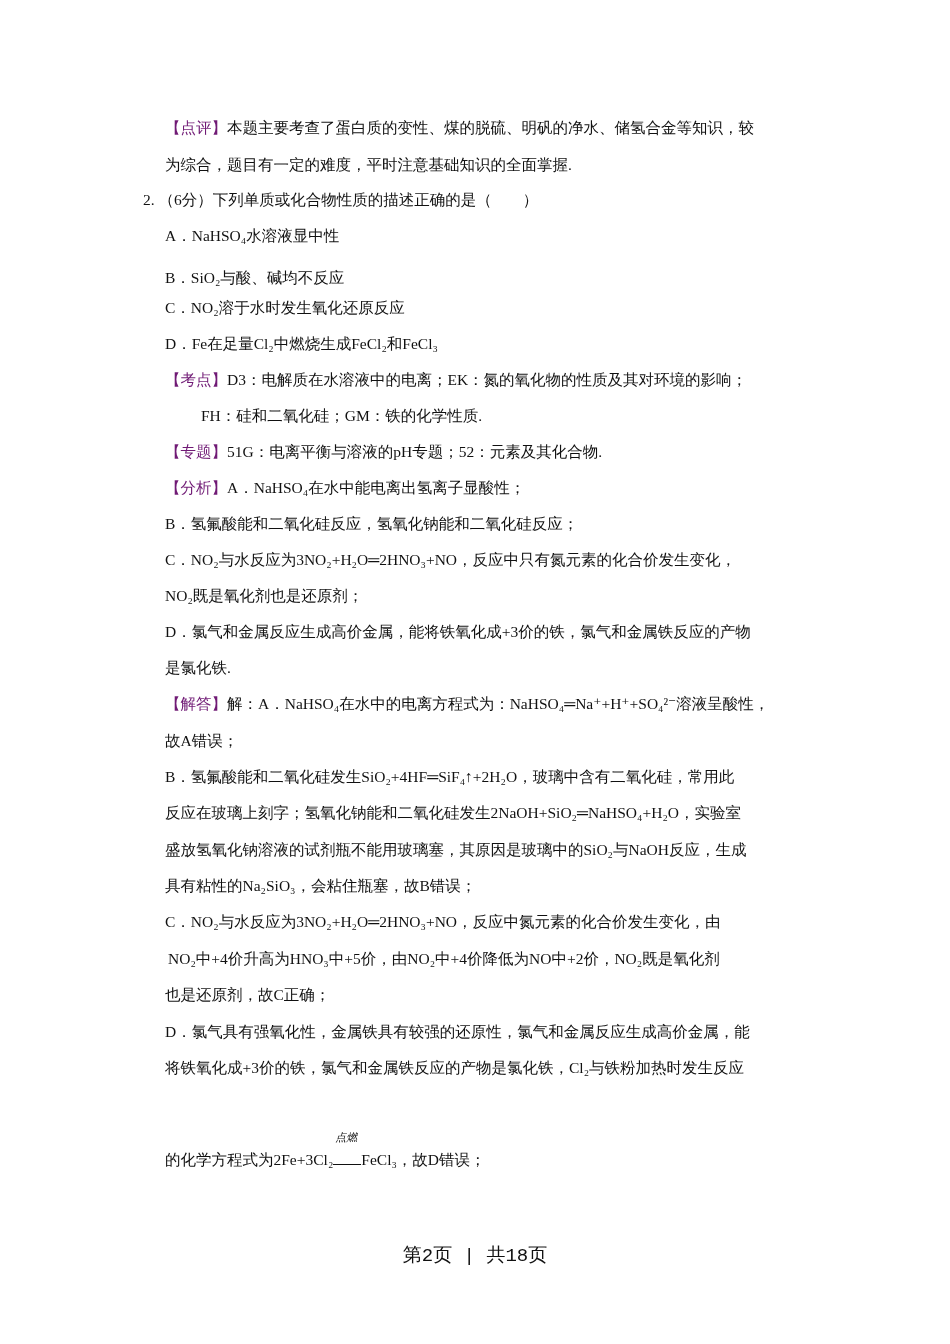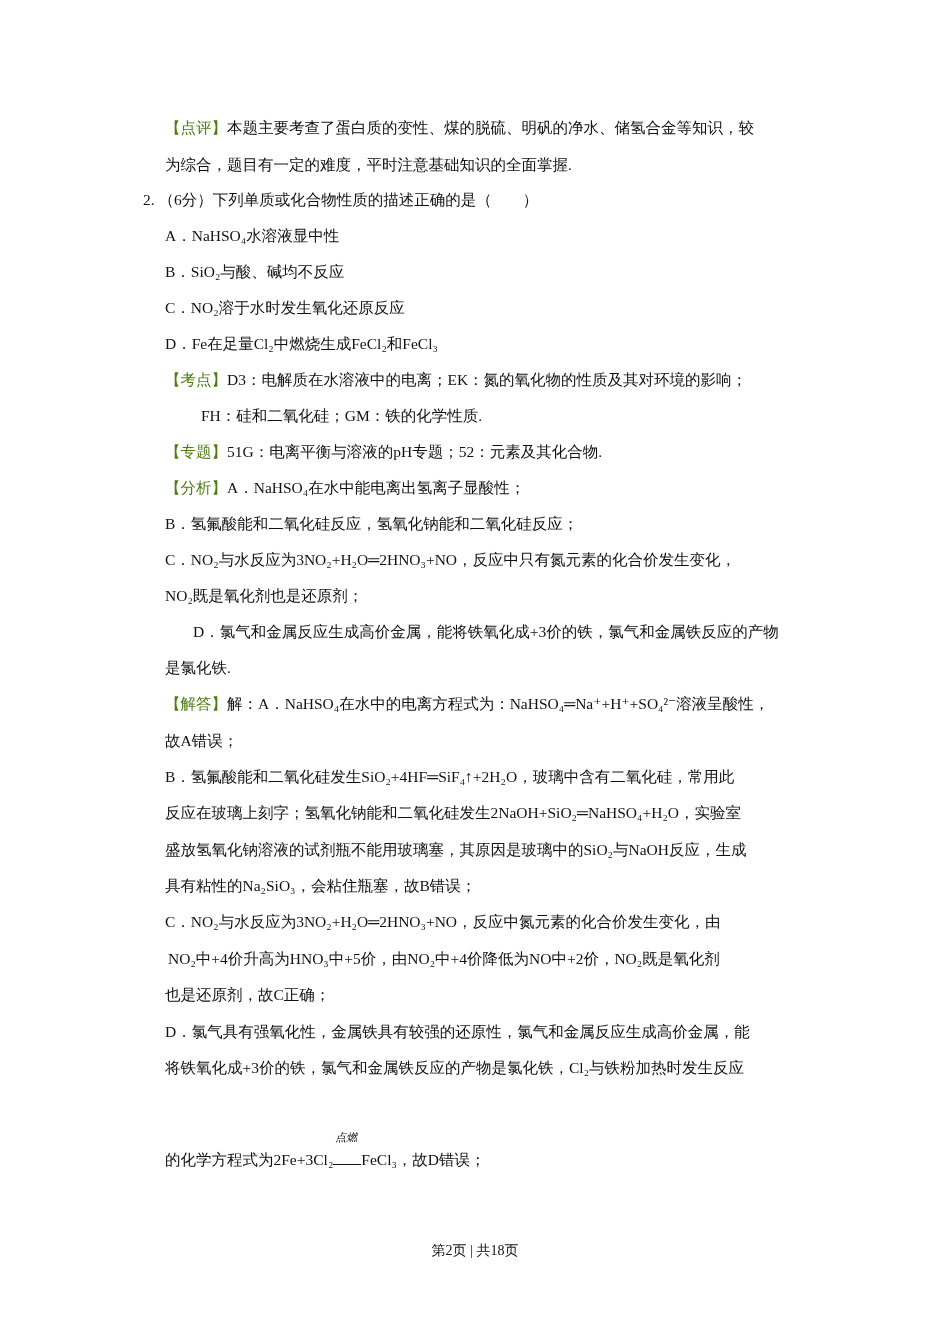--- a/index.html
+++ b/index.html
@@ -1,21 +1,21 @@
 <!DOCTYPE html>
 <html><head>
 <meta charset="utf-8">
 <style>
   html, body { margin:0; padding:0; background:#ffffff; }
   body { width:950px; height:1344px; position:relative; overflow:hidden;
          font-family: "Liberation Serif", "DejaVu Serif", serif; color:#111; }
   .line { position:absolute; font-size:15.5px; white-space:nowrap; line-height:20px; }
-  .tag { color:#4d7c0f; }
+  .tag { color:#701a75; }
   .footer { position:absolute; top:1242px; left:0; width:950px; text-align:center;
-            font-family: Liberation Serif, serif; font-size:14px; color:#111; }
+            font-family: Liberation Mono, monospace; font-size:19px; color:#111; }
   .cond { position:relative; display:inline-block; width:28px; height:16px; vertical-align:baseline;text-align:center; }
   .cond .over { position:absolute; top:-22px; left:2px; font-size:11px; font-style:italic; }
   .cond .bar { position:absolute; bottom:0; left:0; width:28px; border-bottom:1px solid #111; }
 </style>
 </head>
 <body>
 
 <div>
 
   <div class="line" style="top:118px;left:165px;">
@@ -23,21 +23,21 @@
   </div>
   <div class="line" style="top:155px;left:165px;">为综合，题目有一定的难度，平时注意基础知识的全面掌握.</div>
 
   <div class="line" style="top:190px;left:143px;">
     <span>2.</span>&nbsp;<span>（6分）</span><span>下列单质或化合物性质的描述正确的是（　　）</span>
   </div>
 
   <div class="line" style="top:226px;left:165px;">
     <span>A．</span><span>NaHSO₄水溶液显中性</span>
   </div>
-  <div class="line" style="top:262px;left:165px;text-align:center;">
+  <div class="line" style="top:268px;left:165px;text-align:center;">
     <span>B．</span><span>SiO₂与酸、碱均不反应</span>
   </div>
   <div class="line" style="top:298px;left:165px;">
     <span>C．</span><span>NO₂溶于水时发生氧化还原反应</span>
   </div>
   <div class="line" style="top:334px;left:165px;">
     <span>D．</span><span>Fe在足量Cl₂中燃烧生成FeCl₂和FeCl₃</span>
   </div>
 
   <div class="line" style="top:370px;left:165px;">
@@ -48,21 +48,21 @@
   <div class="line" style="top:442px;left:165px;">
     <span class="tag">【专题】</span><span>51G：电离平衡与溶液的pH专题；52：元素及其化合物.</span>
   </div>
 
   <div class="line" style="top:478px;left:165px;">
     <span class="tag">【分析】</span><span>A．NaHSO₄在水中能电离出氢离子显酸性；</span>
   </div>
   <div class="line" style="top:514px;left:165px;">B．氢氟酸能和二氧化硅反应，氢氧化钠能和二氧化硅反应；</div>
   <div class="line" style="top:550px;left:165px;">C．NO₂与水反应为3NO₂+H₂O═2HNO₃+NO，反应中只有氮元素的化合价发生变化，</div>
   <div class="line" style="top:586px;left:165px;">NO₂既是氧化剂也是还原剂；</div>
-  <div class="line" style="top:622px;left:165px;margin-left:28px;">D．氯气和金属反应生成高价金属，能将铁氧化成+3价的铁，氯气和金属铁反应的产物</div>
+  <div class="line" style="top:622px;left:165px;">D．氯气和金属反应生成高价金属，能将铁氧化成+3价的铁，氯气和金属铁反应的产物</div>
   <div class="line" style="top:658px;left:165px;">是氯化铁.</div>
 
   <div class="line" style="top:694px;left:165px;">
     <span class="tag">【解答】</span><span>解：A．NaHSO₄在水中的电离方程式为：NaHSO₄═Na⁺+H⁺+SO₄²⁻溶液呈酸性，</span>
   </div>
   <div class="line" style="top:731px;left:165px;">故A错误；</div>
   <div class="line" style="top:767px;left:165px;">B．氢氟酸能和二氧化硅发生SiO₂+4HF═SiF₄↑+2H₂O，玻璃中含有二氧化硅，常用此</div>
   <div class="line" style="top:803px;left:165px;">反应在玻璃上刻字；氢氧化钠能和二氧化硅发生2NaOH+SiO₂═NaHSO₄+H₂O，实验室</div>
   <div class="line" style="top:840px;left:165px;">盛放氢氧化钠溶液的试剂瓶不能用玻璃塞，其原因是玻璃中的SiO₂与NaOH反应，生成</div>
   <div class="line" style="top:876px;left:165px;">具有粘性的Na₂SiO₃，会粘住瓶塞，故B错误；</div>

